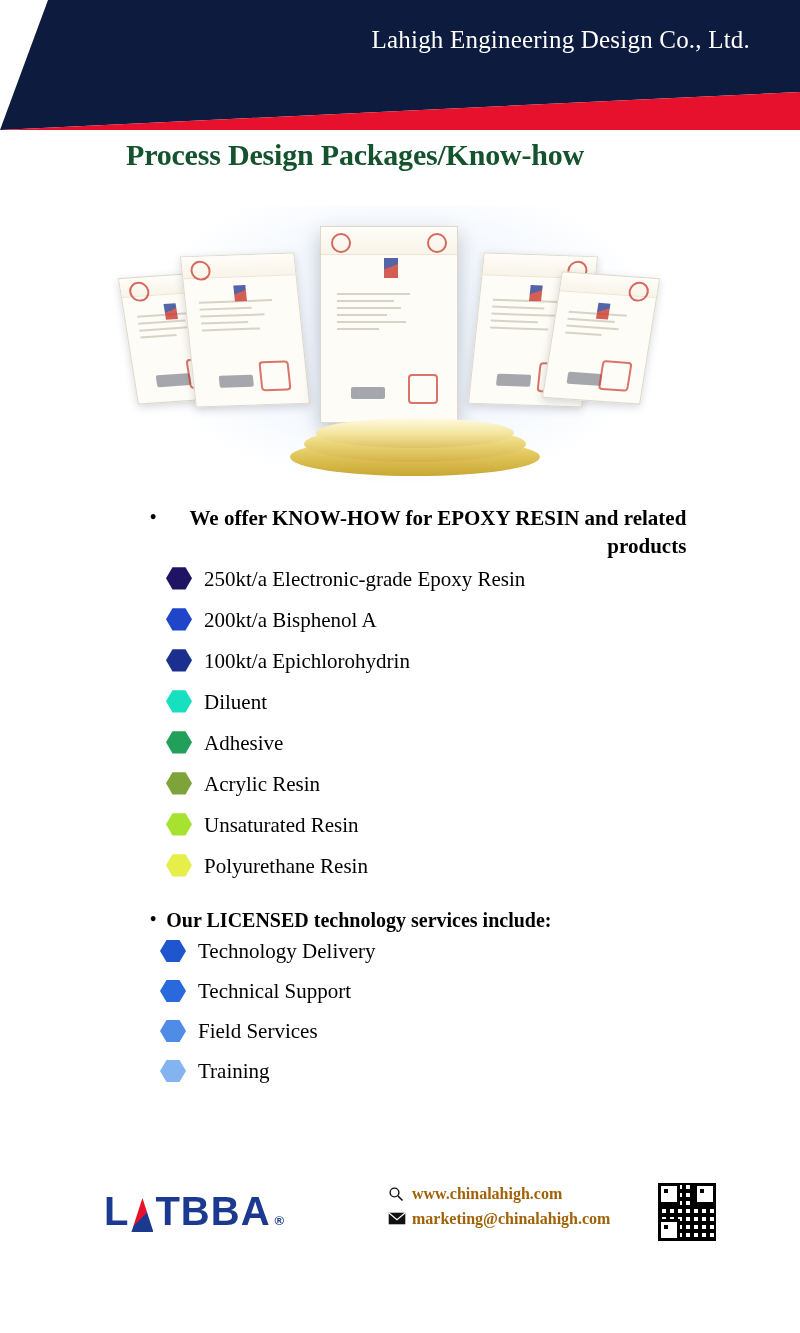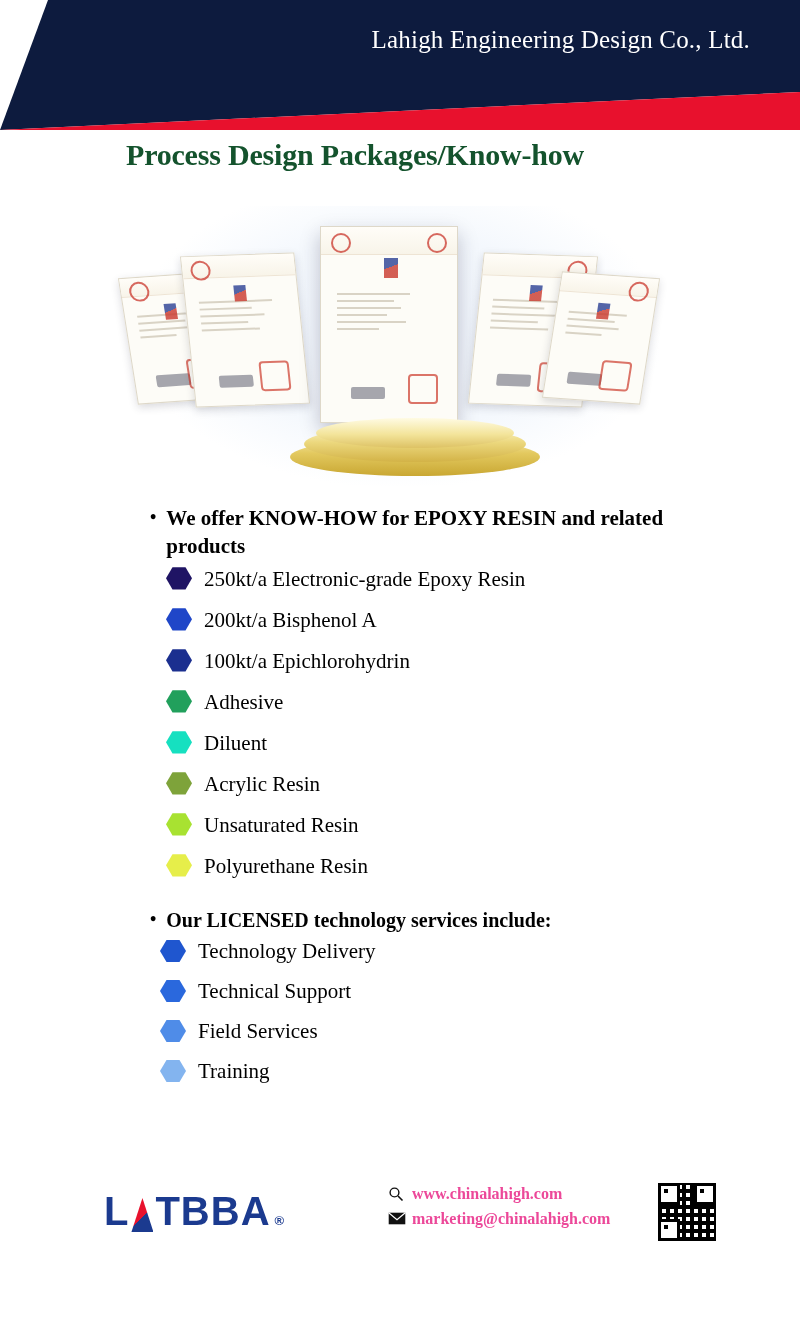--- a/index.html
+++ b/index.html
@@ -186,21 +186,21 @@
     font-weight: bold;
     color: #000;
     margin-left: 150px;
     line-height: 1.33;
   }
   .bullet-head .dot {
     font-size: 18px;
     line-height: 1.35;
     margin-right: 10px;
   }
-  .bullet-head .txt { max-width: 520px; }
+  .bullet-head .txt { max-width: 520px; text-align: right; }
 
   .hexlist { margin-top: 6px; }
   .hexrow {
     display: flex;
     height: 41px;
     margin-left: 166px;
   }
   .hex {
     width: 26px;
     height: 23px;
@@ -252,21 +252,21 @@
     margin-bottom: 6px;
   }
 
   .contact {
     position: absolute;
     left: 388px;
     top: 10px;
     font-family: "Liberation Serif", serif;
     font-weight: bold;
     font-size: 16px;
-    color: #ec4899;
+    color: #a16207;
   }
   .contact .row {
     display: flex;
     align-items: center;
     margin-bottom: 7px;
   }
   .contact .ico {
     width: 18px;
     height: 16px;
     margin-right: 6px;
@@ -411,26 +411,26 @@
       </div>
       <div class="hexrow">
         <span class="hex" style="background:#1f46c8"></span>
         <span class="label">200kt/a Bisphenol A</span>
       </div>
       <div class="hexrow">
         <span class="hex" style="background:#1b2f8f"></span>
         <span class="label">100kt/a Epichlorohydrin</span>
       </div>
       <div class="hexrow">
+        <span class="hex" style="background:#16e0c0"></span>
+        <span class="label">Diluent</span>
+      </div>
+      <div class="hexrow">
         <span class="hex" style="background:#21a05c"></span>
         <span class="label">Adhesive</span>
-      </div>
-      <div class="hexrow">
-        <span class="hex" style="background:#16e0c0"></span>
-        <span class="label">Diluent</span>
       </div>
       <div class="hexrow">
         <span class="hex" style="background:#7ea33a"></span>
         <span class="label">Acrylic Resin</span>
       </div>
       <div class="hexrow">
         <span class="hex" style="background:#a8e231"></span>
         <span class="label">Unsaturated Resin</span>
       </div>
       <div class="hexrow">

